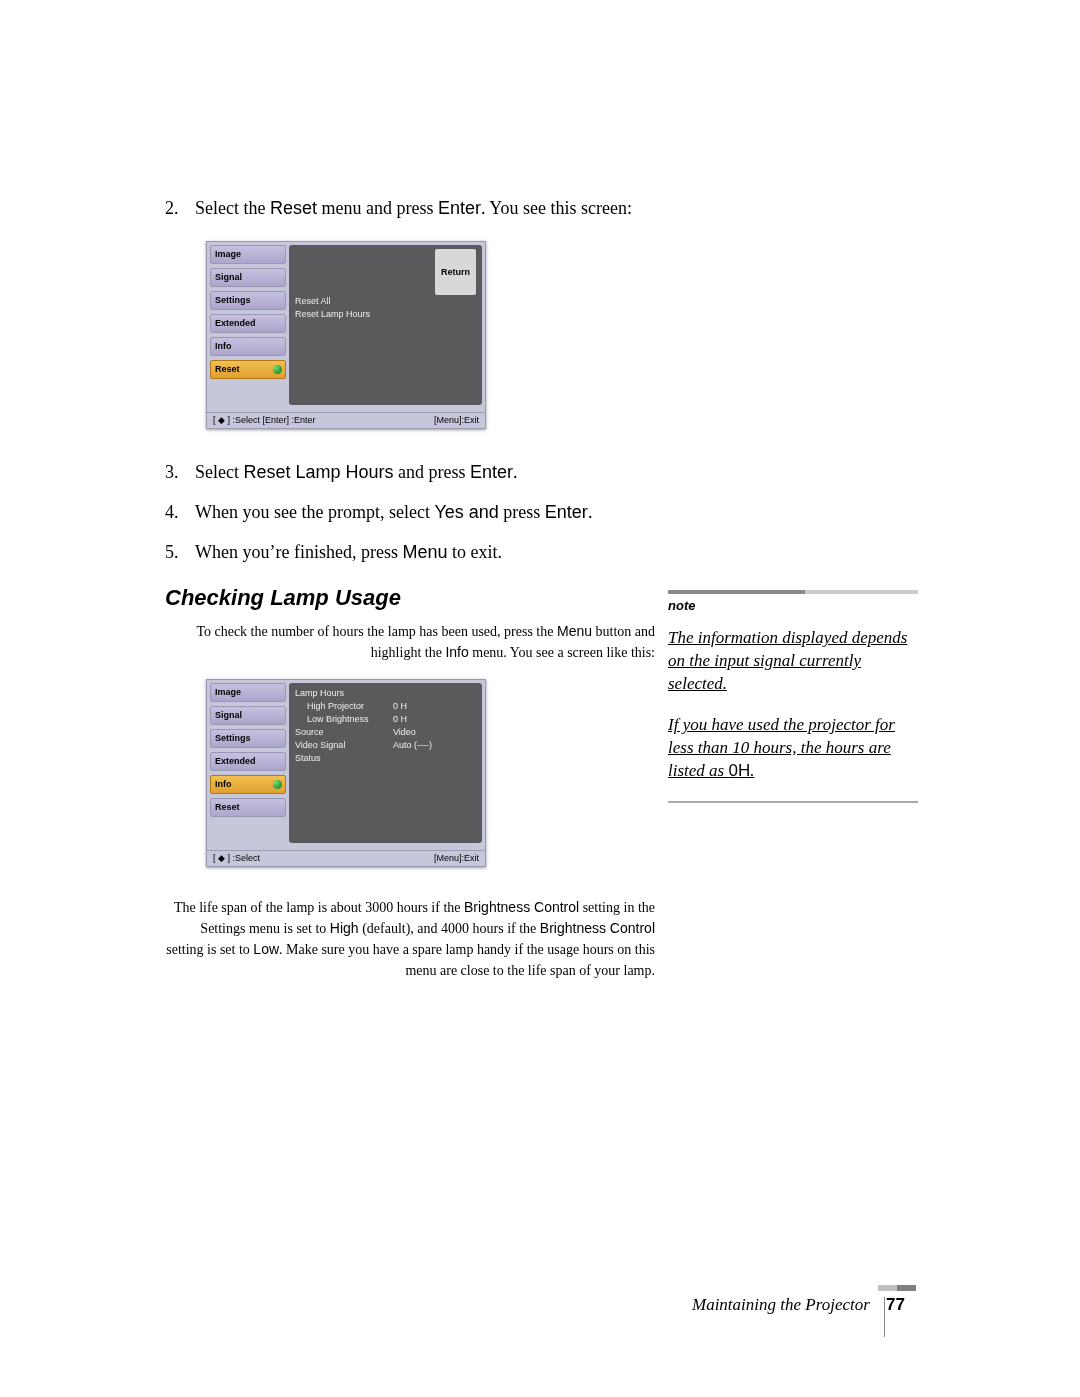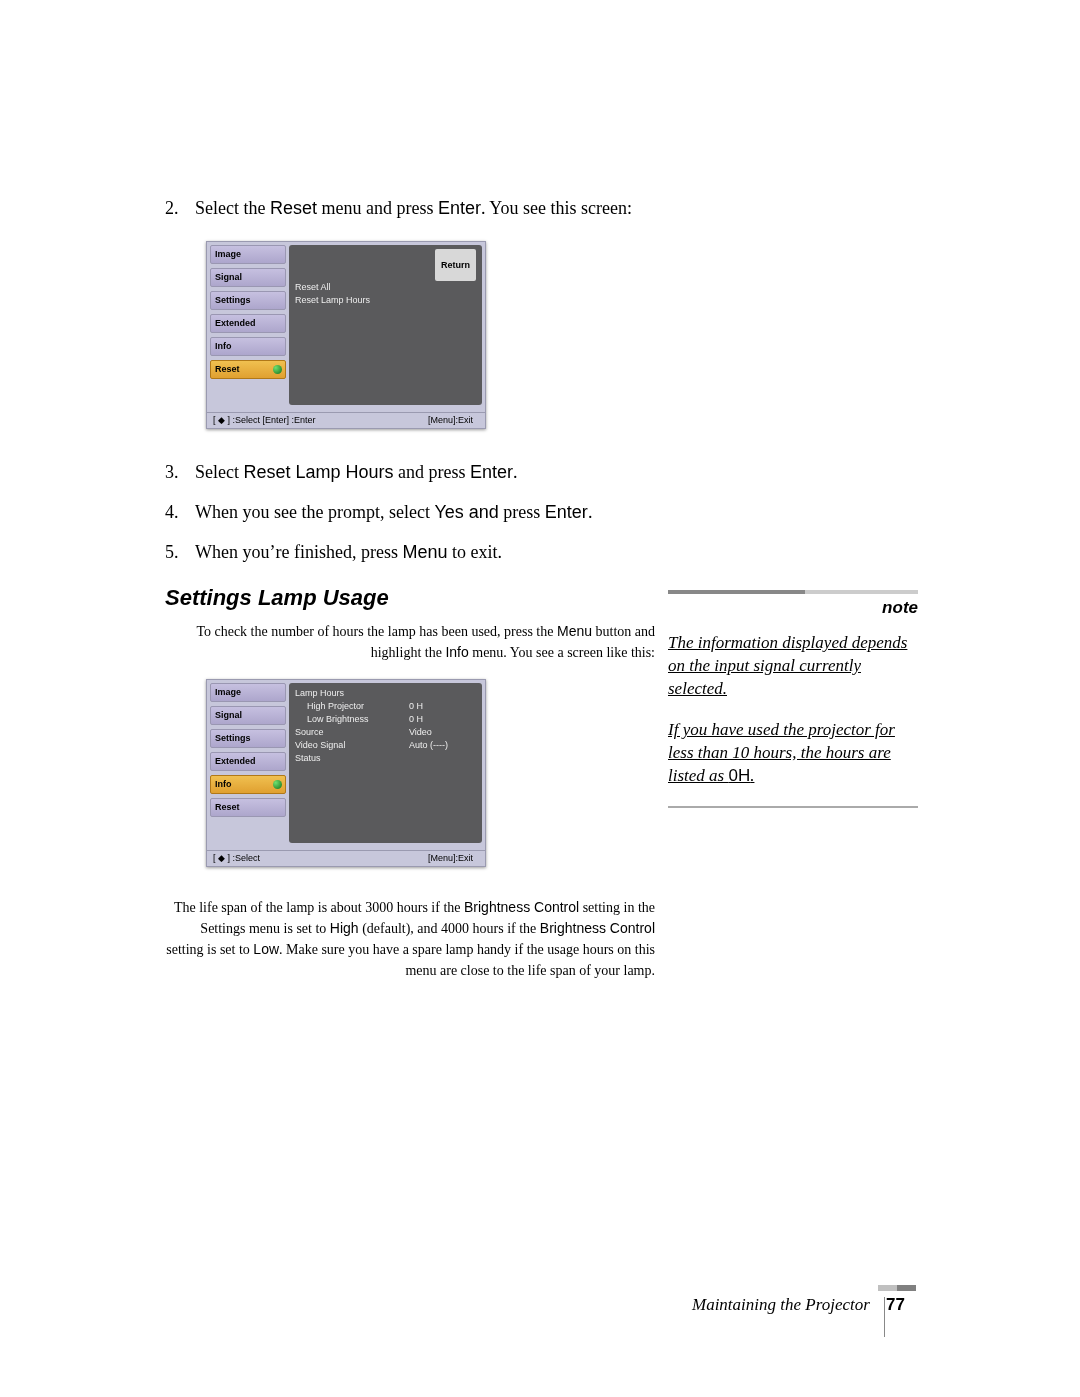--- a/index.html
+++ b/index.html
@@ -110,39 +110,39 @@
     border-radius: 3px;
     padding: 4px 6px 6px 6px;
     color: #eee;
     position: relative;
     min-height: 150px;
   }
   .osd-return {
     float: right;
     background: #d8d8d8;
     color: #000;
-    padding: 11px 6px;
+    padding: 18px 6px;
     border-radius: 2px;
     font-weight: bold;
   }
   .osd-pane-row {
     white-space: nowrap;
     line-height: 13px;
   }
   .osd-pane-row .v {
     position: absolute;
-    left: 120px;
+    left: 104px;
   }
   .osd-pane .clear { clear: both; }
   .osd-pane .indent { padding-left: 12px; }
 
   .osd-foot {
     display: flex;
     justify-content: space-between;
-    padding: 2px 12px 3px 6px;
+    padding: 2px 6px 3px 6px;
     font-size: 9px;
     color: #000;
     background: #c7c7db;
     border-top: 1px solid #9a9ab0;
   }
 
   .h2 {
     font-family: Arial, Helvetica, sans-serif;
     font-style: italic;
     font-weight: bold;
@@ -153,23 +153,22 @@
   
   .note-hr {
     height: 4px;
     background: linear-gradient(to right, #888 0%, #888 55%, #ccc 55%, #ccc 100%);
     margin-bottom: 4px;
   }
   .note-title {
     font-family: Arial, Helvetica, sans-serif;
     font-weight: bold;
     font-style: italic;
-    font-size: 17px;
+    font-size: 13px;
     margin-bottom: 10px;
-    text-align: right;
   }
   .note-p {
     font-style: italic;
     font-size: 17px;
     line-height: 1.35;
     margin: 14px 0 18px 0;
     text-decoration: underline;
   }
   .note-bot {
     height: 2px;
@@ -249,21 +248,21 @@
         </div>
       </div>
     </div>
 
     <ol class="steps" id="steps-bottom">
         <li><span class="num">3.</span><span>Select </span><span class="sans">Reset Lamp Hours</span><span> and press </span><span class="sans">Enter</span><span>.</span></li>
         <li><span class="num">4.</span><span>When you see the prompt, select </span><span class="sans">Yes and</span><span> press </span><span class="sans">Enter</span><span>.</span></li>
         <li><span class="num">5.</span><span>When you’re finished, press </span><span class="sans">Menu</span><span> to exit.</span></li>
       </ol>
 
-    <div class="h2">Settings Lamp Usage</div>
+    <div class="h2">Checking Lamp Usage</div>
 
     <p class="body-p">
       <span>To check the number of hours the lamp has been used, press the </span><span class="sans">Menu</span><span> button and highlight the </span><span class="sans">Info</span><span> menu. You see a screen like this:</span>
     </p>
 
     <div class="osd-wrap">
       <div class="osd">
         <div class="osd-body">
           <div class="osd-tabs" id="osd2-tabs">
               <div class="osd-tab">Image</div>

